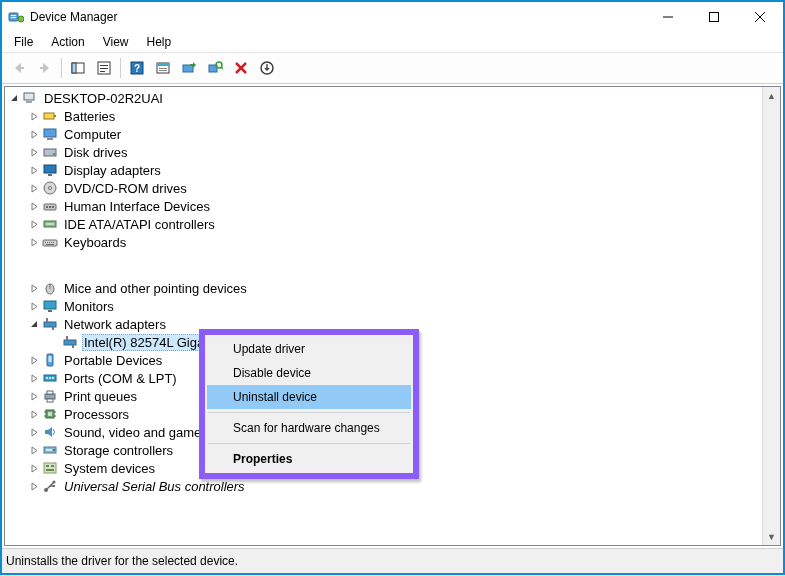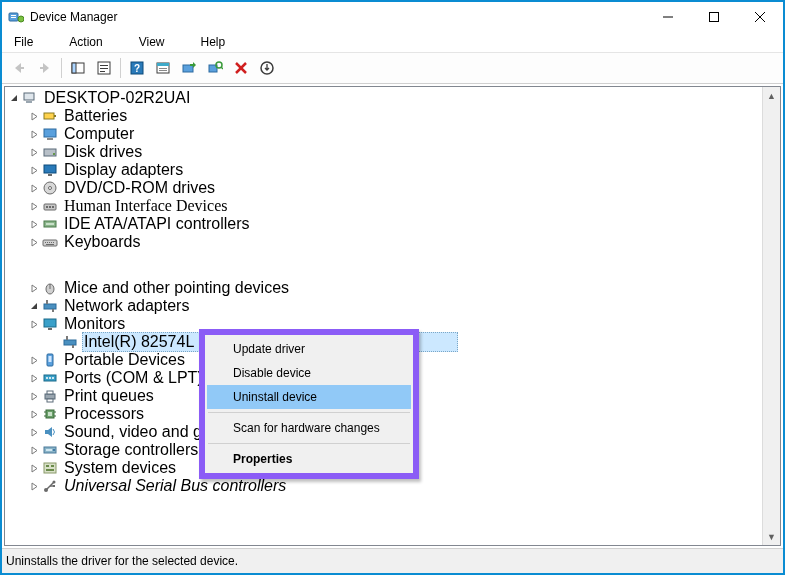--- a/index.html
+++ b/index.html
@@ -42,21 +42,21 @@
     font-family: "Segoe UI Symbol", sans-serif;
     font-size: 12px;
   }
 
   
   .menubar {
     height: 20px;
     display: flex;
     align-items: center;
     padding: 0 4px;
-    gap: 20px;
+    gap: 2px;
     border-bottom: 1px solid #e5e5e5;
   }
   .menubar .menu-item { padding: 1px 8px; }
 
   
   .toolbar {
     height: 30px;
     display: flex;
     align-items: center;
     padding: 0 4px;
@@ -88,21 +88,21 @@
     border: 1px solid #828790;
     padding: 2px 0;
     min-height: 460px;
     box-sizing: border-box;
     position: relative;
   }
   .tree-row {
     height: 18px;
     display: flex;
     align-items: center;
-    font-size: 16px;
+    font-size: 13px;
     white-space: nowrap;
   }
   .expander {
     width: 15px; height: 15px;
     display: flex; align-items: center; justify-content: center;
     font-size: 10px; color: #7a7a7a;
     flex-shrink: 0;
   }
   .expander.open { color: #404040; }
   .tree-row .node-icon {
@@ -362,21 +362,21 @@
             </svg>
           </span>
           <span class="node-icon">
             <svg width="16" height="16">
               <circle cx="8" cy="8" r="6" fill="#d8d8d8" stroke="#6a6a6a"></circle>
               <circle cx="8" cy="8" r="1.5" fill="#fff" stroke="#6a6a6a"></circle>
             </svg>
           </span>
           <span class="label-span">DVD/CD-ROM drives</span>
         </div>
-        <div class="tree-row" style="padding-left: 22px; font-family: Liberation Serif, serif;">
+        <div class="tree-row" style="padding-left: 22px;">
           <span class="expander">
             <svg width="9" height="9">
               <path d="M2 1 L7 4.5 L2 8 Z" fill="none" stroke="#7a7a7a"></path>
             </svg>
           </span>
           <span class="node-icon">
             <svg width="16" height="16">
               <rect x="2" y="6" width="12" height="6" rx="1" fill="#c8c8c8" stroke="#6a6a6a"></rect>
               <rect x="4" y="8" width="2" height="2" fill="#6a6a6a"></rect>
               <rect x="7" y="8" width="2" height="2" fill="#6a6a6a"></rect>
@@ -426,47 +426,47 @@
           </span>
           <span class="node-icon">
             <svg width="16" height="16">
               <ellipse cx="8" cy="9" rx="4" ry="5" fill="#d0d0d0" stroke="#6a6a6a"></ellipse>
               <line x1="8" y1="4" x2="8" y2="9" stroke="#6a6a6a"></line>
             </svg>
           </span>
           <span class="label-span">Mice and other pointing devices</span>
         </div>
         <div class="tree-row" style="padding-left: 22px;">
+          <span class="expander">
+            <svg width="9" height="9">
+              <path d="M2 1 L7 4.5 L2 8 Z" fill="none" stroke="#7a7a7a"></path>
+            </svg>
+          </span>
+          <span class="node-icon">
+            <svg width="16" height="16">
+              <rect x="2" y="3" width="12" height="8" fill="#3aa0c9" stroke="#1a6a8a"></rect>
+              <rect x="6" y="12" width="4" height="2" fill="#6a6a6a"></rect>
+            </svg>
+          </span>
+          <span class="label-span">Monitors</span>
+        </div>
+        <div class="tree-row" style="padding-left: 22px;">
           <span class="expander open">
             <svg width="9" height="9">
               <path d="M1 7 L7 7 L7 1 Z" fill="#404040"></path>
             </svg>
           </span>
           <span class="node-icon">
             <svg width="16" height="16">
               <rect x="2" y="6" width="12" height="5" fill="#4a90c0" stroke="#2a6a9a"></rect>
               <rect x="4" y="2" width="2" height="4" fill="#7a7a7a"></rect>
               <rect x="10" y="11" width="2" height="3" fill="#7a7a7a"></rect>
             </svg>
           </span>
           <span class="label-span">Network adapters</span>
-        </div>
-        <div class="tree-row" style="padding-left: 22px;">
-          <span class="expander">
-            <svg width="9" height="9">
-              <path d="M2 1 L7 4.5 L2 8 Z" fill="none" stroke="#7a7a7a"></path>
-            </svg>
-          </span>
-          <span class="node-icon">
-            <svg width="16" height="16">
-              <rect x="2" y="3" width="12" height="8" fill="#3aa0c9" stroke="#1a6a8a"></rect>
-              <rect x="6" y="12" width="4" height="2" fill="#6a6a6a"></rect>
-            </svg>
-          </span>
-          <span class="label-span">Monitors</span>
         </div>
         <div class="tree-row selected" style="padding-left: 42px; position: relative;">
           <span class="expander"></span>
           <span class="node-icon">
             <svg width="16" height="16">
               <rect x="2" y="6" width="12" height="5" fill="#4a90c0" stroke="#2a6a9a"></rect>
               <rect x="4" y="2" width="2" height="4" fill="#7a7a7a"></rect>
               <rect x="10" y="11" width="2" height="3" fill="#7a7a7a"></rect>
             </svg>
           </span>

